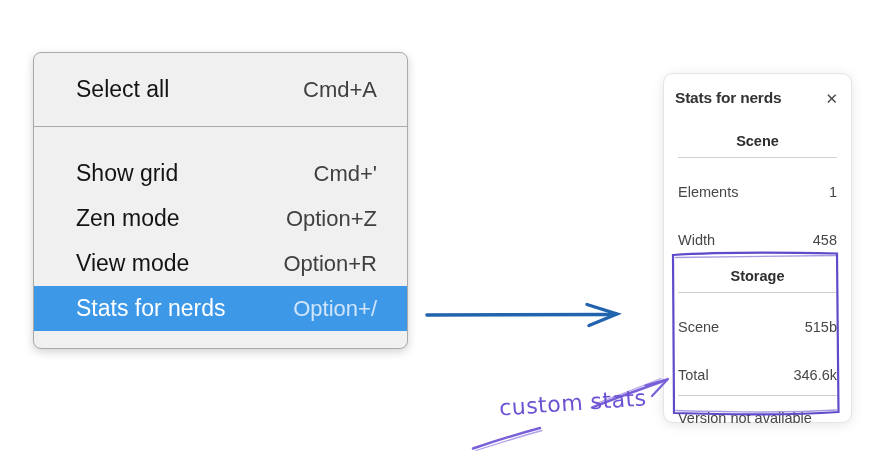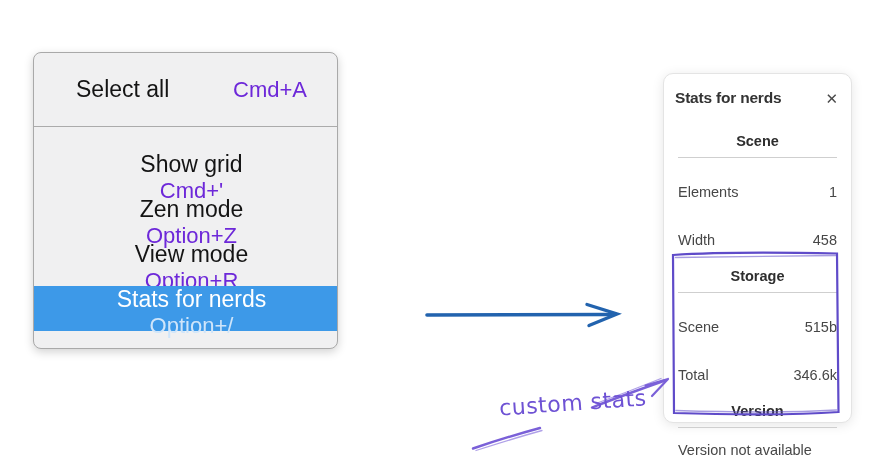--- a/index.html
+++ b/index.html
@@ -5,34 +5,34 @@
   * { margin:0; padding:0; box-sizing:border-box; }
   html,body { background:#ffffff; }
   body { font-family:"Liberation Sans", sans-serif; }
   .canvas {
     position:relative; width:873px; height:461px;
     background:#ffffff; overflow:hidden;
   }
 
   
   .menu {
-    position:absolute; left:33px; top:52px; width:305px; height:297px;
+    position:absolute; left:33px; top:52px; width:375px; height:297px;
     background:#f0f0f1; border:1px solid #a9a9a9; border-radius:8px;
     box-shadow:0 3px 10px rgba(0,0,0,0.18);
     overflow:hidden; display:flex; flex-direction:column;text-align:center;
   }
   .menu-item {
     display:flex; align-items:center; justify-content:space-between;
     padding:0 30px 0 42px; font-size:23px; color:#141414; cursor:default;
   }
-  .menu-item .shortcut { color:#6d28d9; font-size:22px; }
+  .menu-item .shortcut { color:#404040; font-size:22px; }
   .menu-item.first { height:73px; }
   .menu-divider { height:1px; background:#ababab; flex:none; }
   .menu-group { padding-top:24px; display:flex; flex-direction:column; }
-  .menu-item.std { height:45px;flex-direction:column; }
+  .menu-item.std { height:45px; }
   .menu-item.highlighted { background:#3d99e8; color:#ffffff; }
   .menu-item.highlighted .shortcut { color:#cfe5fa; }
 
   
   .panel {
     position:absolute; left:663px; top:73px; width:189px; height:350px;
     background:#ffffff; border:1px solid #e4e4e4; border-radius:10px;
     box-shadow:0 2px 12px rgba(0,0,0,0.10);
     color:#454545;
   }
@@ -126,21 +126,20 @@
     <div class="hr"></div>
     <div class="stat-row">
       <span>Scene</span>
       <span>515b</span>
     </div>
     <div class="stat-row">
       <span>Total</span>
       <span>346.6k</span>
     </div>
 
-    <div class="sec-header mid">Version</div>
     <div class="hr"></div>
     <div class="stat-note">Version not available</div>
   </div>
 
   <svg class="overlay" viewBox="0 0 873 461">
 
     <g fill="none" stroke-linecap="round">
       <path d="M427,315 L611,314.5" stroke-width="3.6" stroke="#2263ae"></path>
       <path d="M587,304.5 L617,314 L589,325.5" stroke-width="3.4" stroke="#2263ae"></path>
     </g>

